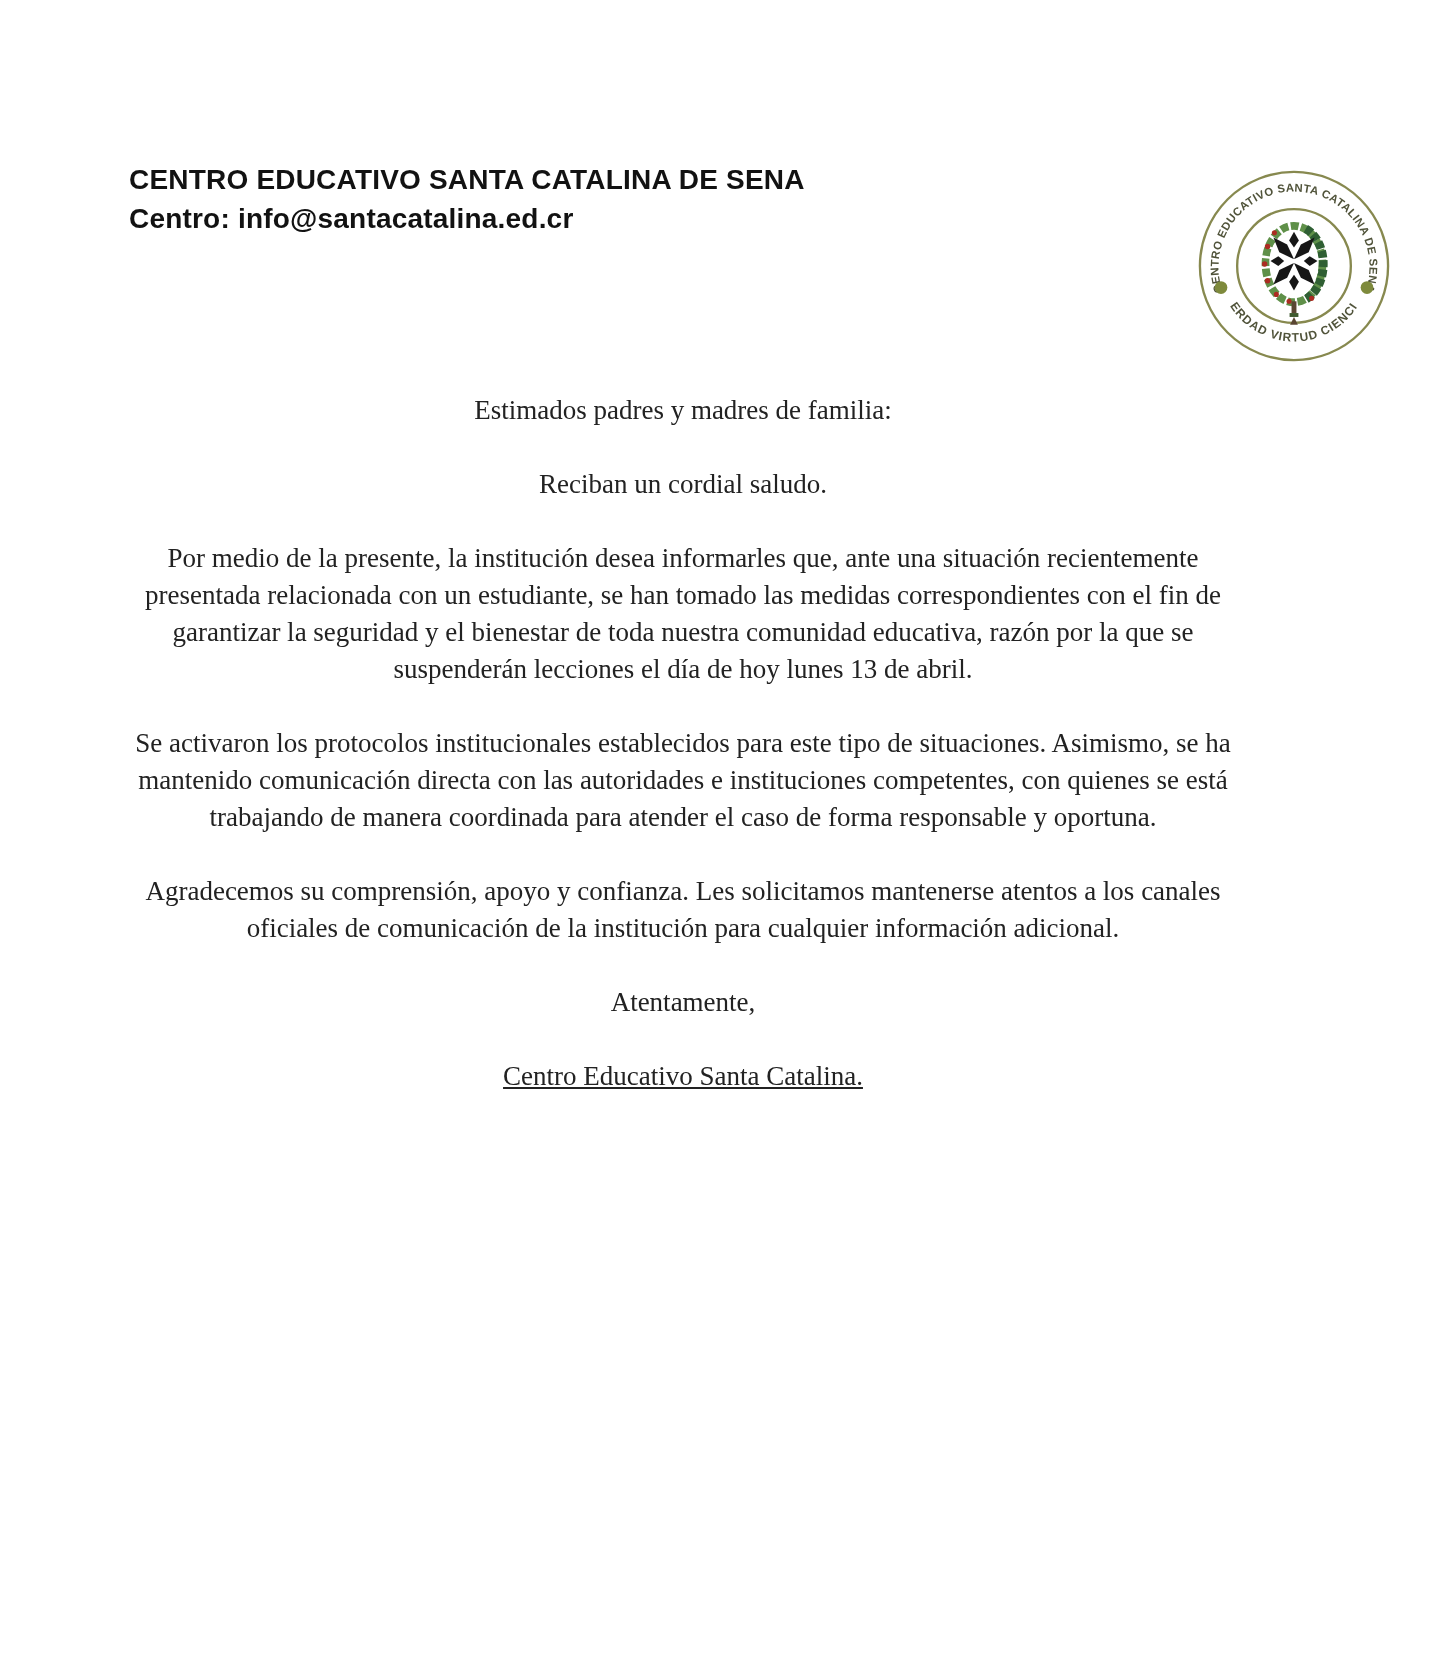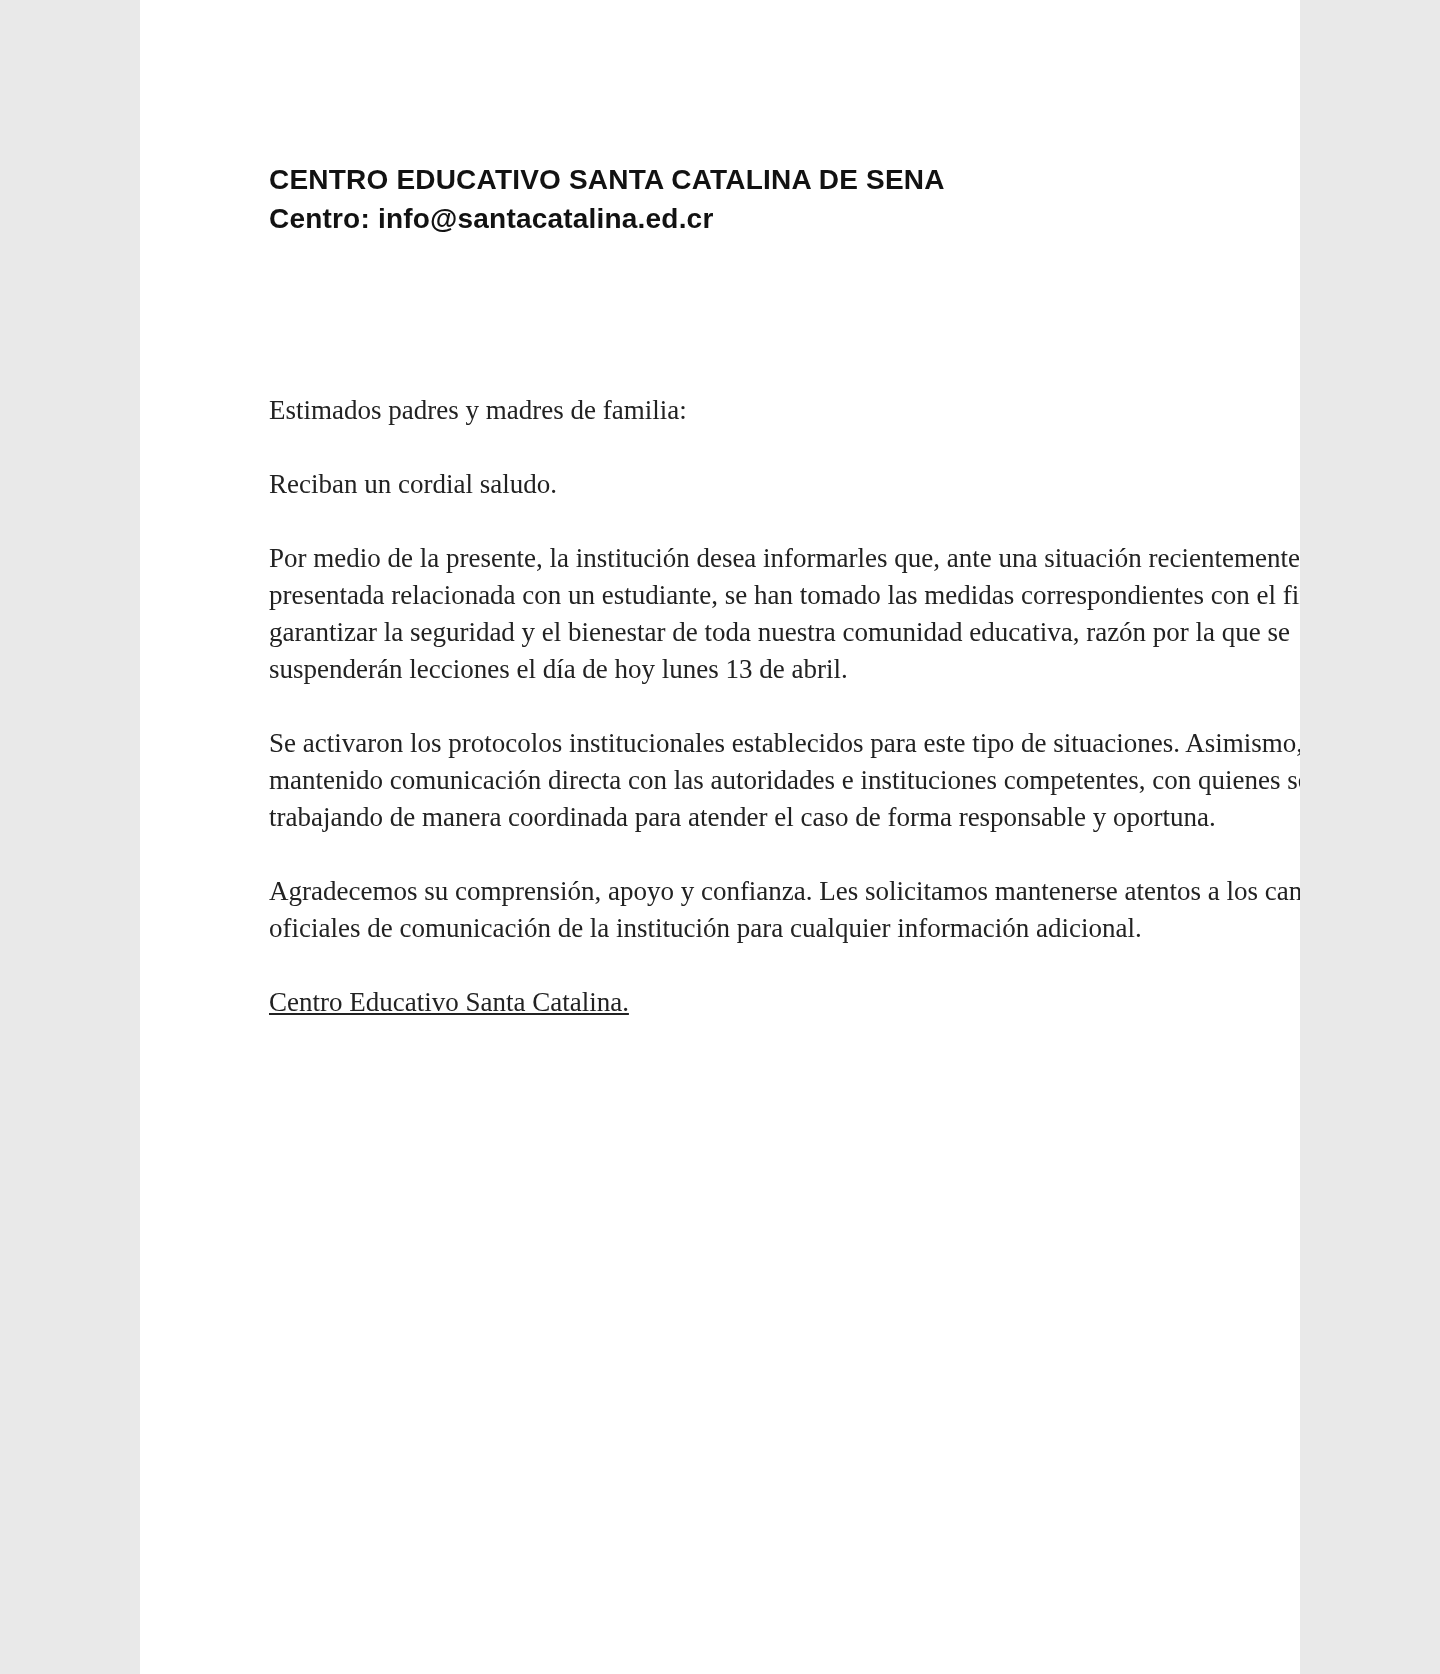--- a/index.html
+++ b/index.html
@@ -1,18 +1,18 @@
 <!DOCTYPE html>
 <html lang="es"><head>
 <meta charset="utf-8">
 <style>
   html,body{margin:0;padding:0;background:#e9e9e9;}
   .page{
     position:relative;
-    width:1160px;height:1674px;
+    width:1440px;height:1674px;
     margin:0 auto;
     background:#ffffff;
     overflow:hidden;
     font-family:"Liberation Serif","DejaVu Serif",serif;
     color:#1e1e1e;
   }
   
   .letterhead{
     position:absolute;
     left:129px;top:160px;
@@ -37,20 +37,21 @@
   }
   .logo svg{width:100%;height:100%;display:block;}
   
   .letter-body{
     position:absolute;
     left:129px;top:392px;
     width:1108px;
     font-size:27px;
     line-height:37px;
     color:#222222;
+    text-align:center;
   }
   .letter-body p{margin:0 0 37px 0;}
   .letter-body p:last-child{margin-bottom:0;text-decoration:underline;}
 </style>
 </head>
 <body>
 
 <div class="page">
 
   <header class="letterhead">
@@ -118,16 +119,17 @@
       </g>
     </svg>
   </div>
 
   <main class="letter-body">
     <p>Estimados padres y madres de familia:</p>
     <p>Reciban un cordial saludo.</p>
     <p>Por medio de la presente, la institución desea informarles que, ante una situación recientemente presentada relacionada con un estudiante, se han tomado las medidas correspondientes con el fin de garantizar la seguridad y el bienestar de toda nuestra comunidad educativa, razón por la que se suspenderán lecciones el día de hoy lunes 13 de abril.</p>
     <p>Se activaron los protocolos institucionales establecidos para este tipo de situaciones. Asimismo, se ha mantenido comunicación directa con las autoridades e instituciones competentes, con quienes se está trabajando de manera coordinada para atender el caso de forma responsable y oportuna.</p>
     <p>Agradecemos su comprensión, apoyo y confianza. Les solicitamos mantenerse atentos a los canales oficiales de comunicación de la institución para cualquier información adicional.</p>
+    <p>Atentamente,</p>
     <p>Centro Educativo Santa Catalina.</p>
   </main>
 
 </div>
 
 </body></html>

